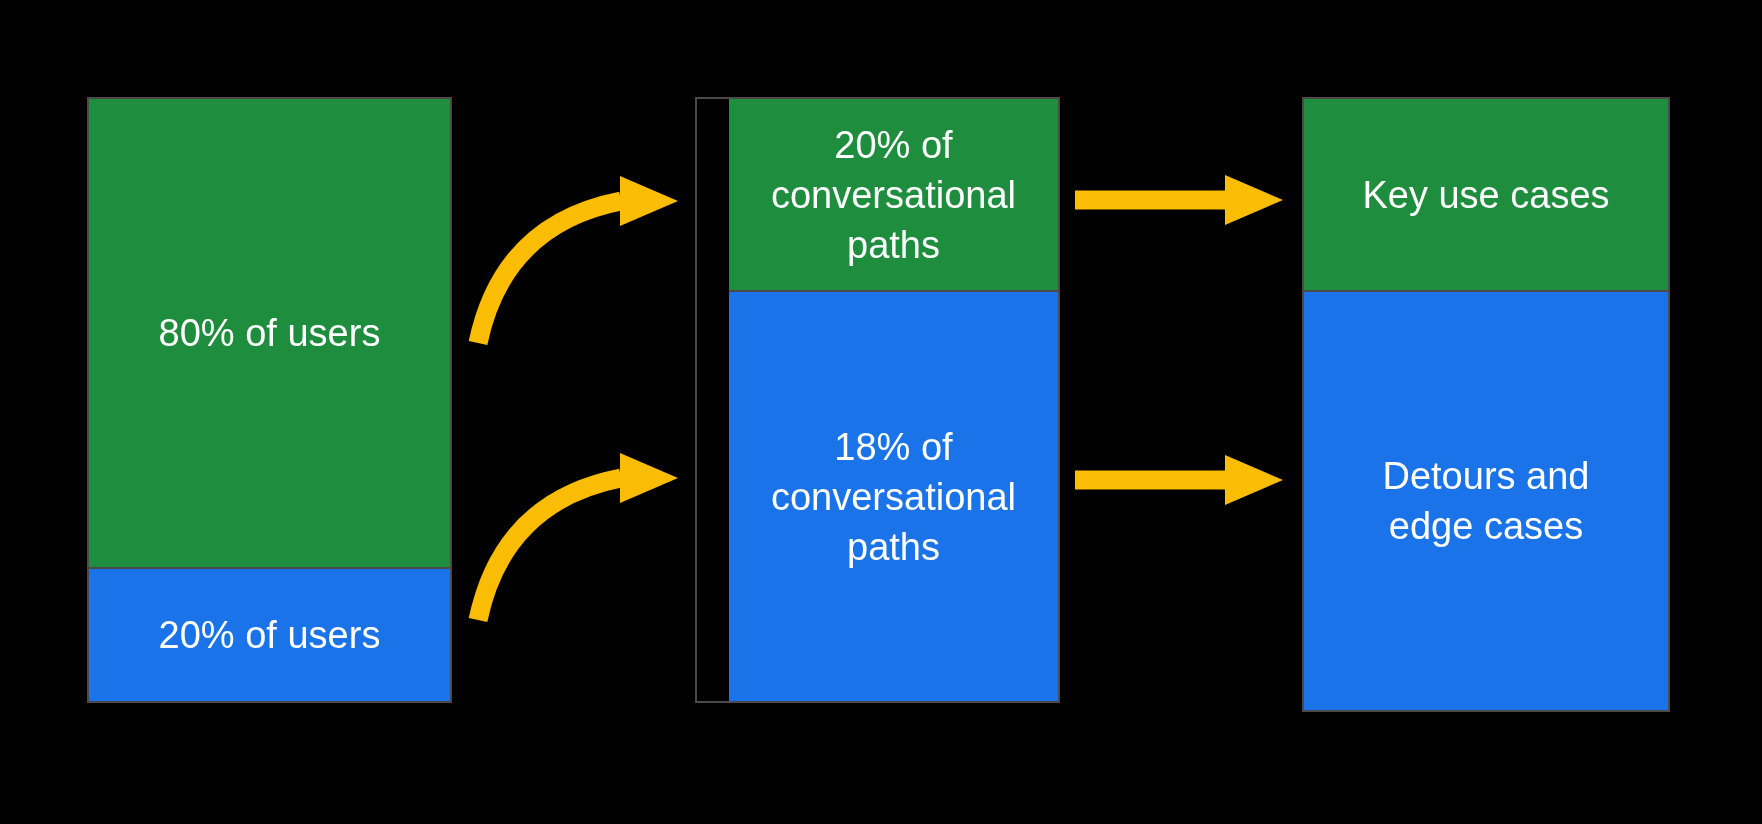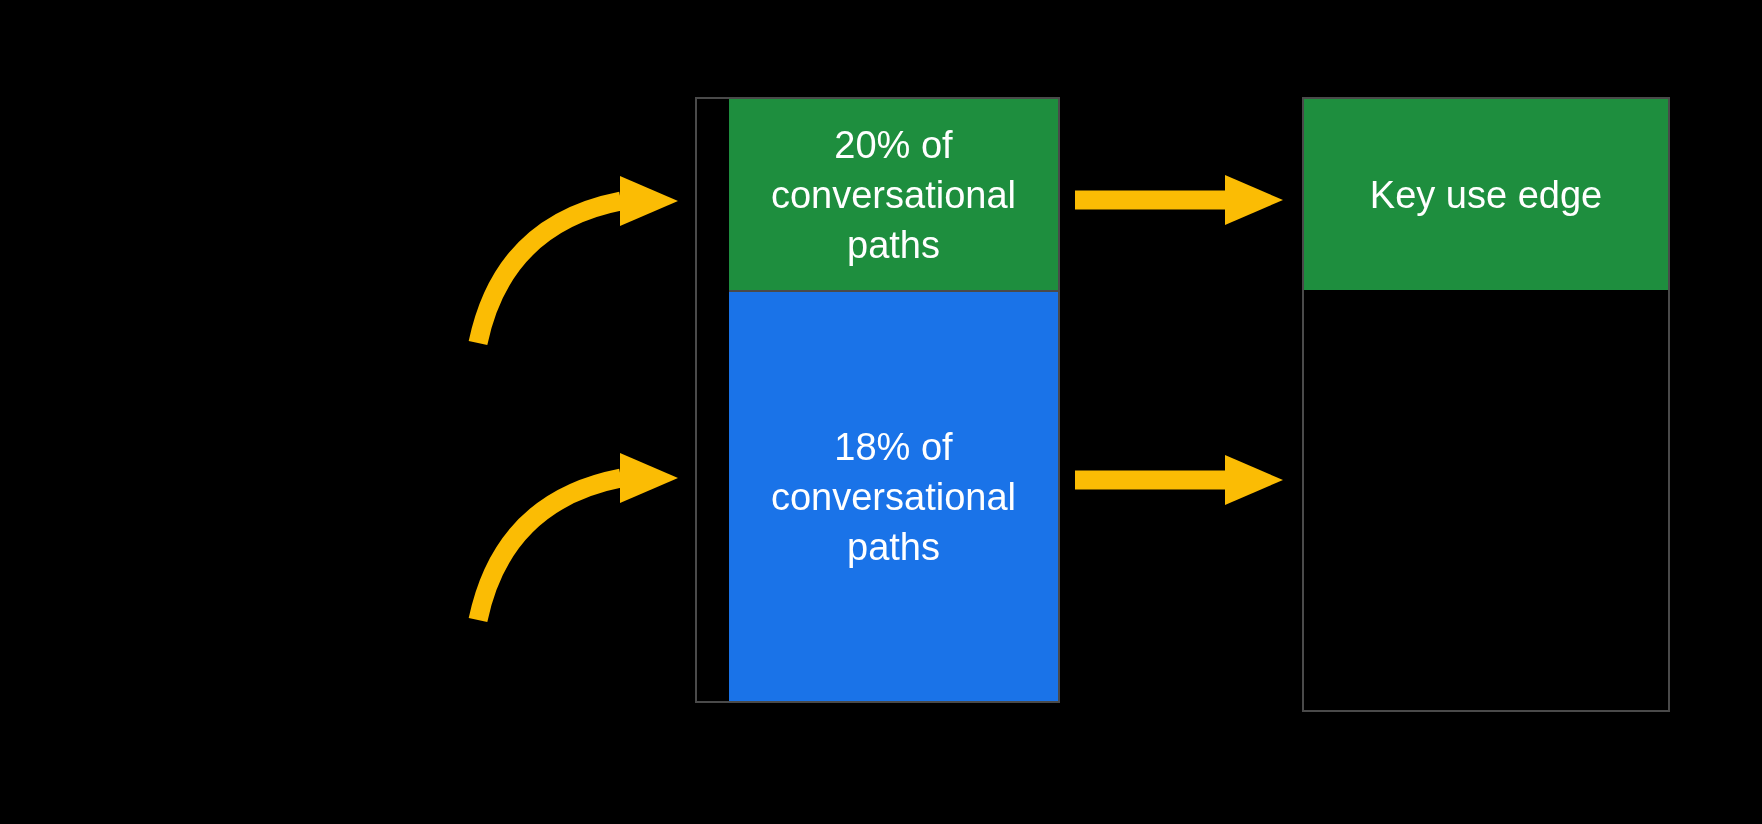--- a/index.html
+++ b/index.html
@@ -54,37 +54,49 @@
     width:1762px;
     height:824px;
     pointer-events:none;
   }
 </style>
 </head>
 <body>
 
 <div class="canvas">
 
+  <div class="bar bar-users">
+    <div class="seg seg-green">
+      <div class="seg-label">80% of users</div>
+    </div>
+    <div class="seg seg-blue">
+      <div class="seg-label">20% of users</div>
+    </div>
+  </div>
 
   <div class="bar bar-paths">
     <div class="seg seg-green">
       <div class="seg-label">20% of
 conversational
 paths</div>
     </div>
     <div class="seg seg-blue">
       <div class="seg-label">18% of
 conversational
 paths</div>
     </div>
   </div>
 
   <div class="bar bar-outcomes">
     <div class="seg seg-green">
-      <div class="seg-label">Key use edge</div>
+      <div class="seg-label">Key use cases</div>
+    </div>
+    <div class="seg seg-blue">
+      <div class="seg-label">Detours and
+edge cases</div>
     </div>
   </div>
 
   <svg class="arrows-overlay" viewBox="0 0 1762 824">
     <g>
       <path d="M 478 343 Q 503 224 621 201" fill="none" stroke-width="19" stroke-linecap="butt" stroke="#FBBC04"></path>
       <polygon points="620,176 678,201 620,226" fill="#FBBC04"></polygon>
     </g>
     <g>
       <path d="M 478 620 Q 503 501 621 478" fill="none" stroke-width="19" stroke-linecap="butt" stroke="#FBBC04"></path>

